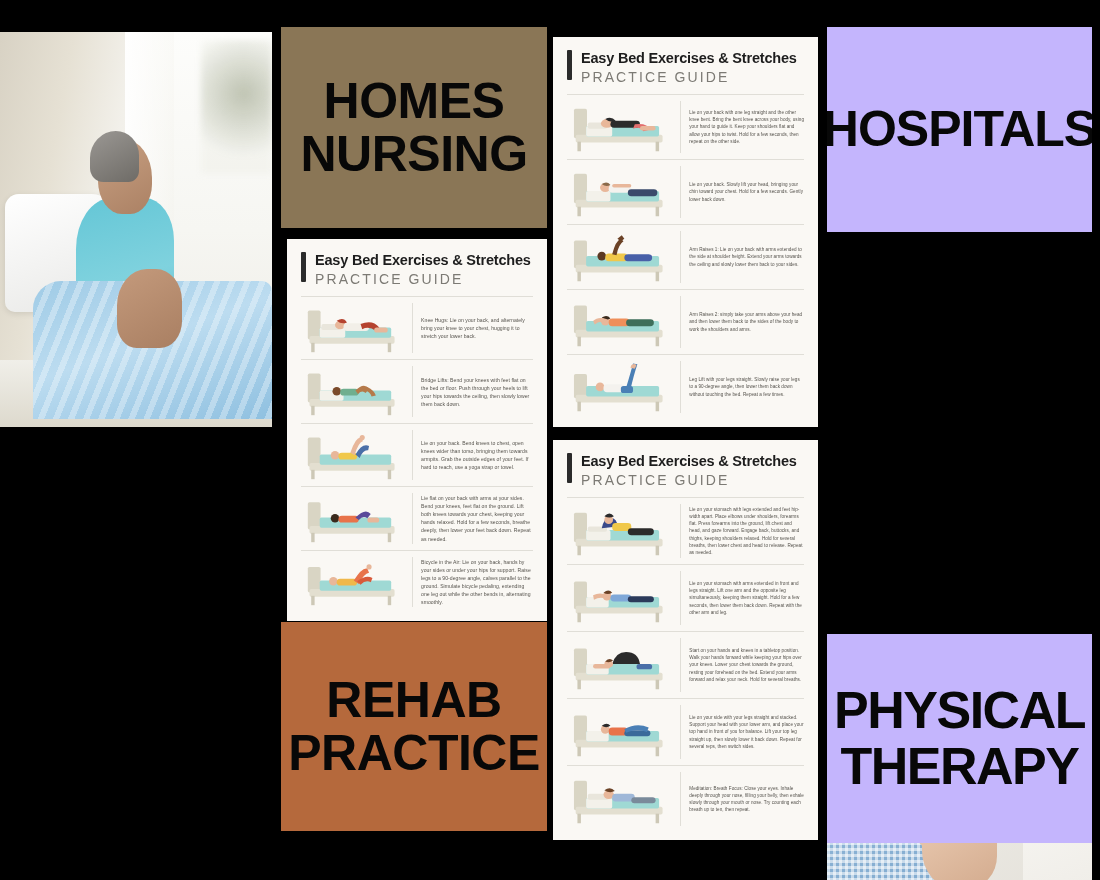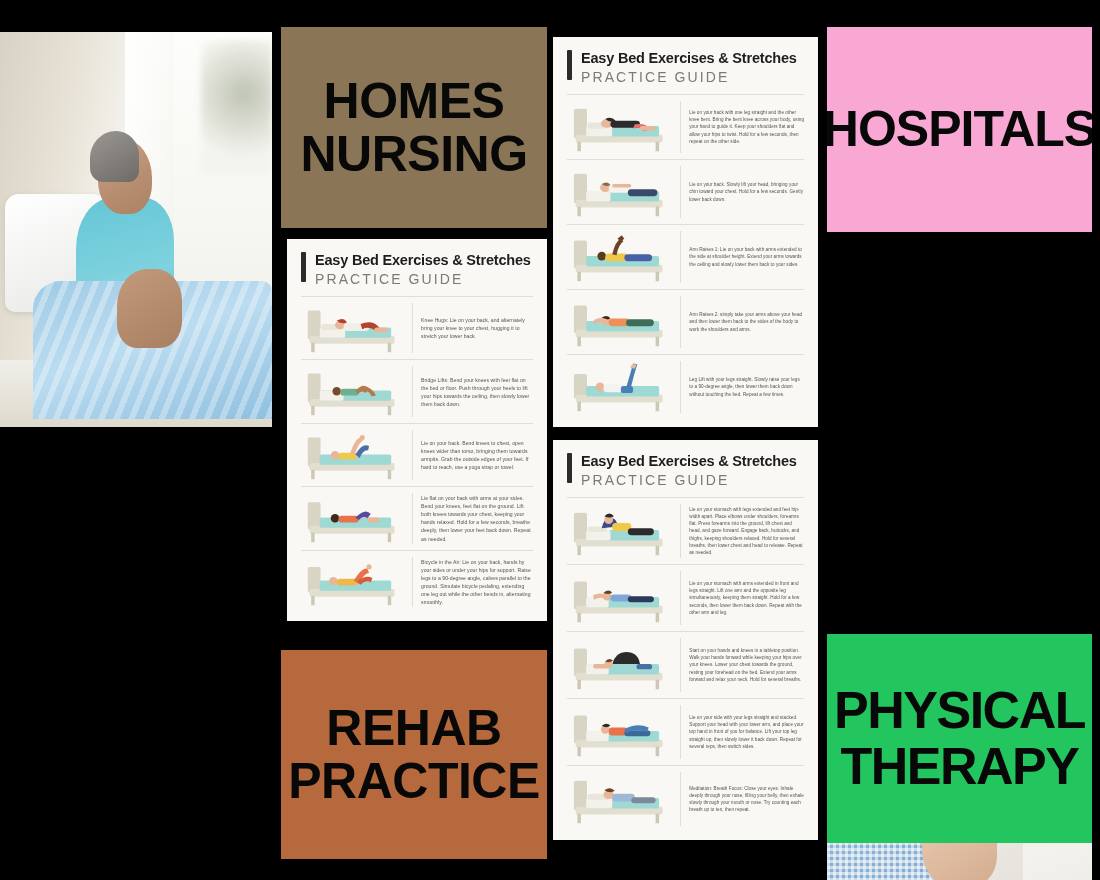--- a/index.html
+++ b/index.html
@@ -276,21 +276,21 @@
             <rect x="62" y="30" width="14" height="8" rx="3" fill="#4a7fb5"></rect>
             <path d="M68 32 q6 -20 8 -28 l5 1 q-4 12 -8 29z" fill="#4a7fb5"></path>
             <path d="M74 6 q4 -3 6 0 l-2 4 -5 -1z" fill="#e8b79a"></path>
           </svg>
         </div>
         <div class="ex-text">Leg Lift with your legs straight. Slowly raise your legs to a 90-degree angle, then lower them back down without touching the bed. Repeat a few times.</div>
       </div>
     </div>
   </div>
 
-  <div class="cell textpanel tp-hospitals" style="left:827px;top:27px;width:265px;height:205px;background:#f9a8d4;">
+  <div class="cell textpanel tp-hospitals" style="left:827px;top:27px;width:265px;height:205px;background:#c4b5fd;">
     <div class="line">HOSPITALS</div>
   </div>
 
   <div class="cell guide guide-lg" style="left:287px;top:239px;width:260px;height:382px;">
     <div class="guide-head">
       <div class="accent-bar" style="height:30px;"></div>
       <div class="guide-titles">
         <div class="guide-title">Easy Bed Exercises &amp; Stretches</div>
         <div class="guide-sub">PRACTICE GUIDE</div>
       </div>
@@ -491,23 +491,23 @@
             <path d="M43 21 q7 -5 12 1 q-6 3 -12 -1z" fill="#6b4226"></path>
             <rect x="52" y="25" width="26" height="9" rx="4" fill="#9fb8d8"></rect>
             <rect x="74" y="29" width="28" height="7" rx="3.5" fill="#7a8a9a"></rect>
           </svg>
         </div>
         <div class="ex-text">Meditation: Breath Focus: Close your eyes. Inhale deeply through your nose, filling your belly, then exhale slowly through your mouth or nose. Try counting each breath up to ten, then repeat.</div>
       </div>
     </div>
   </div>
 
-  <div class="cell textpanel tp-rehab" style="left:281px;top:650px;width:266px;height:209px;background:#b5693c;">
+  <div class="cell textpanel tp-rehab" style="left:281px;top:622px;width:266px;height:209px;background:#b5693c;">
     <div class="line">REHAB</div>
     <div class="line">PRACTICE</div>
   </div>
 
-  <div class="cell textpanel tp-therapy" style="left:827px;top:634px;width:265px;height:209px;background:#22c55e;">
+  <div class="cell textpanel tp-therapy" style="left:827px;top:634px;width:265px;height:209px;background:#c4b5fd;">
     <div class="line">PHYSICAL</div>
     <div class="line">THERAPY</div>
   </div>
 
 </div>
 
 </body></html>

